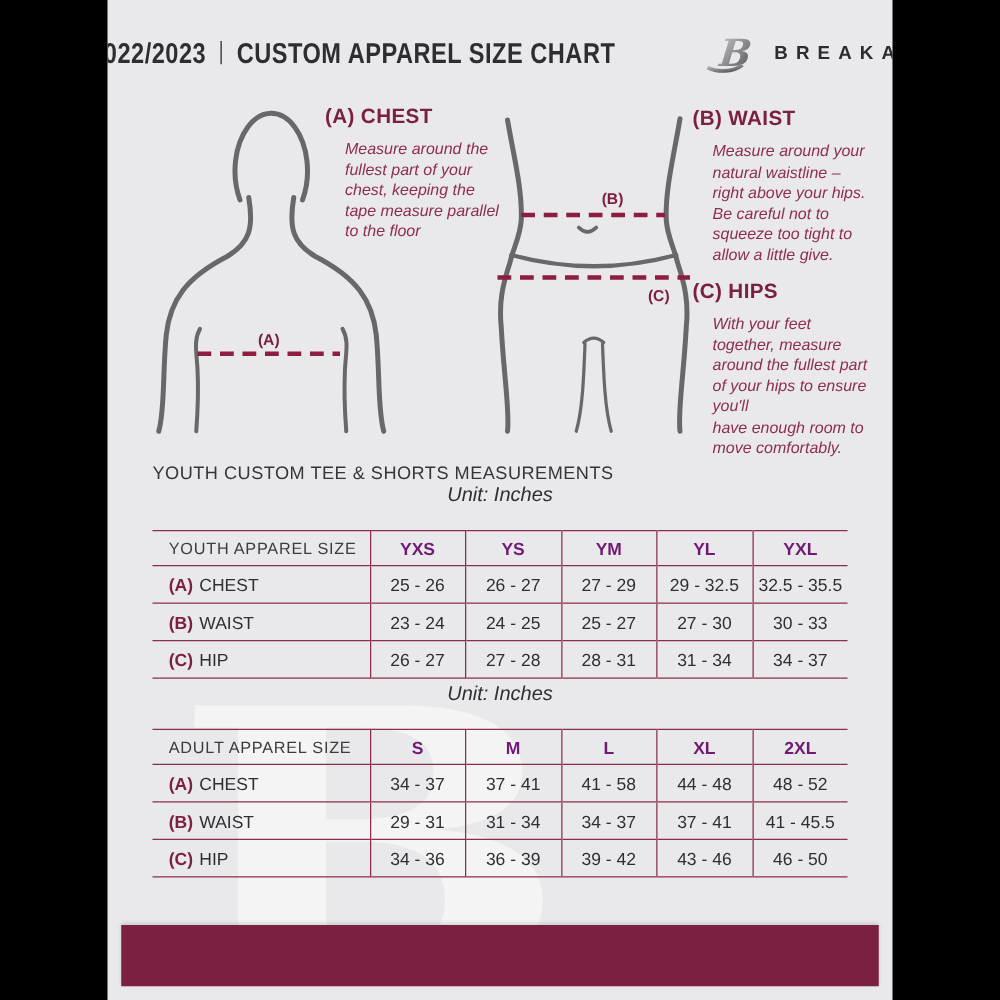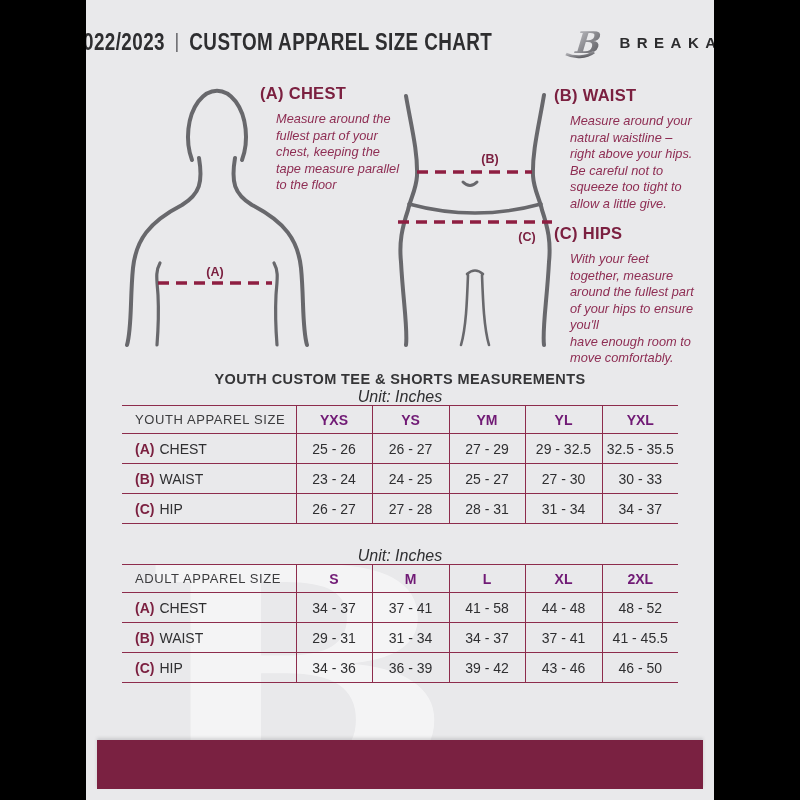--- a/index.html
+++ b/index.html
@@ -30,24 +30,24 @@
   .note h3{margin:0;font-size:16.5px;font-weight:800;color:#7b2040;letter-spacing:.3px;}
   .note p{margin:8px 0 0 16px;font-size:12.8px;line-height:16.5px;font-style:italic;
           color:#8e2d53;white-space:pre-line;}
   .note-chest{left:174px;top:84px;width:160px;}
   .note-waist{left:468px;top:86px;width:160px;}
   .note-hips{left:468px;top:224px;width:164px;}
   
   .tbl-block{position:absolute;left:36px;width:556px;z-index:1;}
   .tbl-block.youth{top:371px;}
   .tbl-block.adult{top:547px;}
-  .tbl-title{text-align:center;font-weight:700;font-size:14.5px;line-height:17px;
+  .tbl-title{text-align:left;font-weight:400;font-size:14.5px;line-height:17px;
              color:#353537;letter-spacing:.4px;}
   .tbl-unit{text-align:center;font-style:italic;font-size:16px;line-height:17px;color:#2f2f31;}
-  table.size-table{border-collapse:collapse;table-layout:fixed;width:556px;margin-top:0;}
+  table.size-table{border-collapse:collapse;table-layout:fixed;width:556px;margin-top:19px;}
   .size-table th,.size-table td{
     border-left:1.5px solid #8d2c4c;padding:0;text-align:center;vertical-align:middle;
   }
   .size-table th.first,.size-table td.first{border-left:none;text-align:left;padding-left:13px;}
   .size-table thead tr{border-top:1.7px solid #8d2c4c;border-bottom:1.7px solid #8d2c4c;}
   .size-table tbody tr{border-bottom:1.7px solid #8d2c4c;}
   .size-table th{height:27px;font-size:14px;font-weight:700;color:#701a75;}
   .size-table th.first{font-size:13px;font-weight:400;color:#3c3c3e;letter-spacing:.6px;}
   .size-table td{height:29px;font-size:14px;font-weight:400;color:#2f2f31;}
   .size-table td.first{font-size:14px;}

